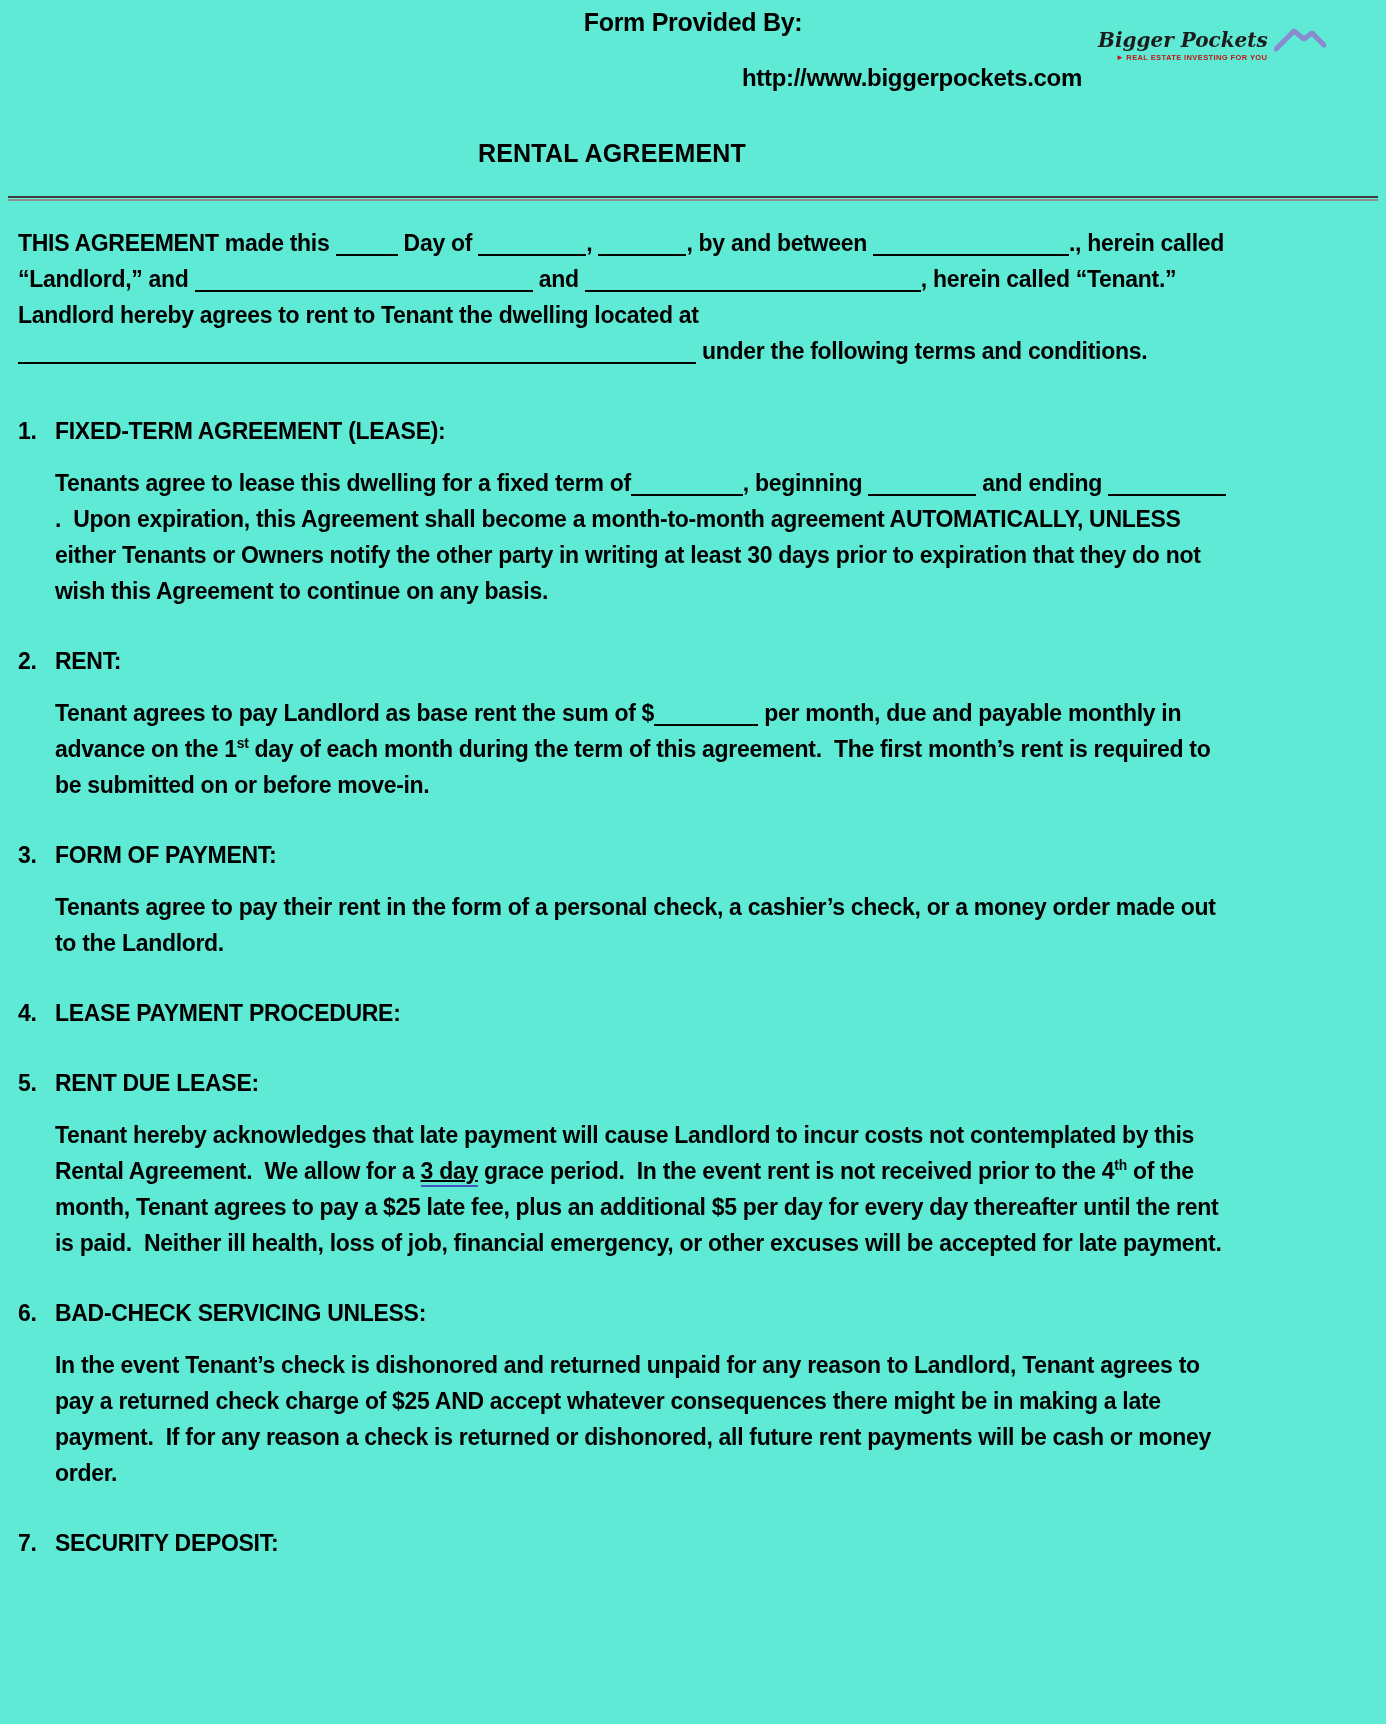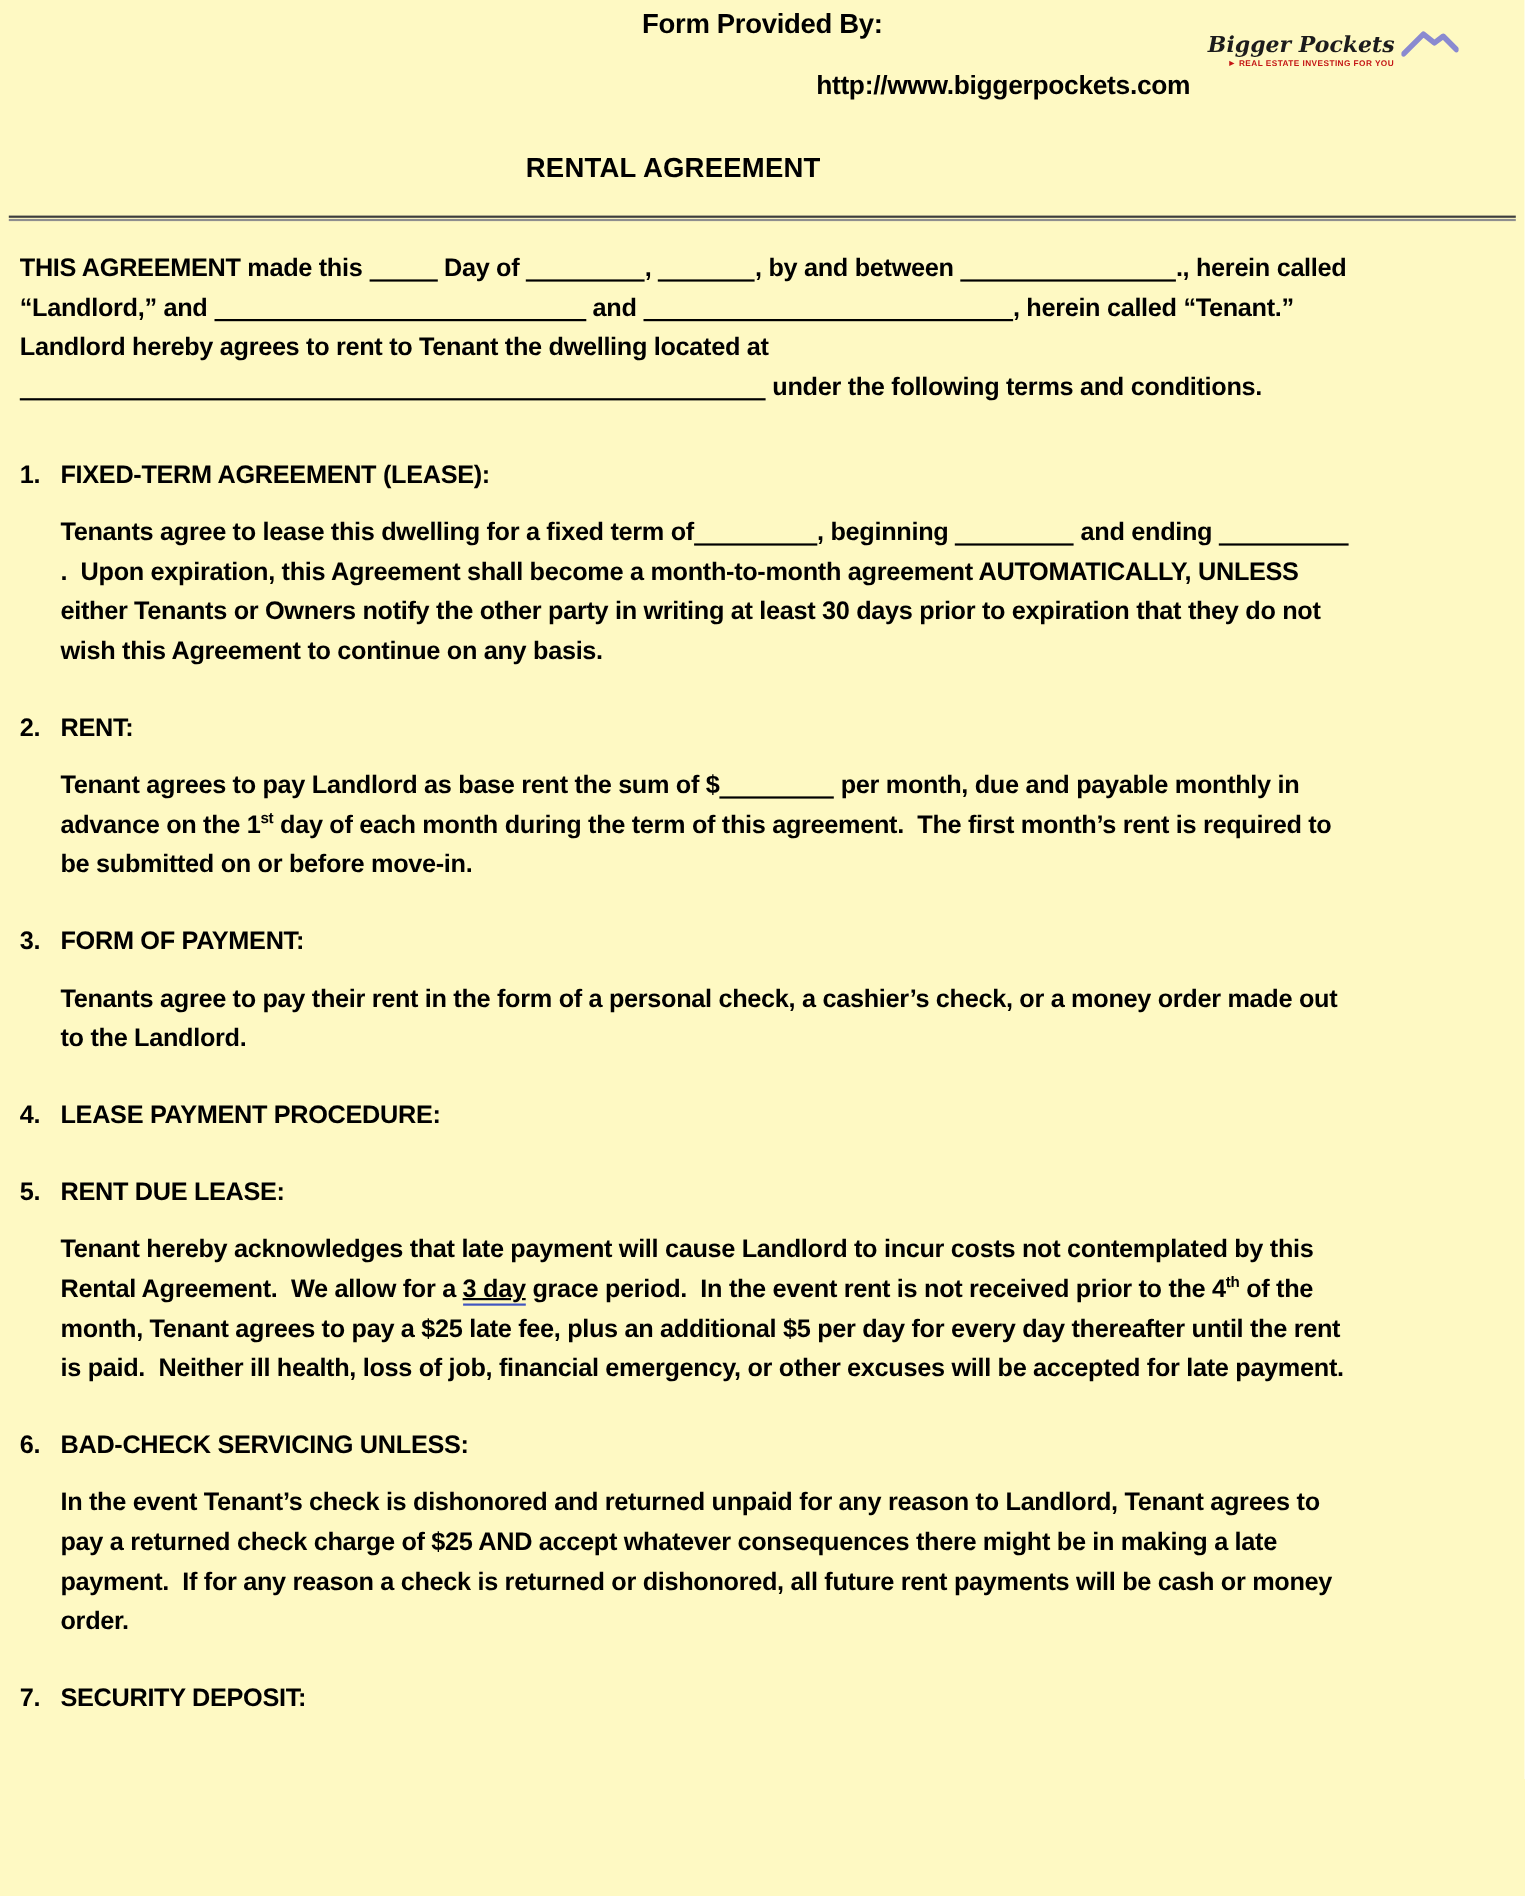--- a/index.html
+++ b/index.html
@@ -1,21 +1,21 @@
 <!DOCTYPE html>
 <html><head>
 <meta charset="utf-8">
 <style>
   html,body{margin:0;padding:0;background:#ffffff;}
   .page{
     position:relative;
     width:1386px;
     height:1724px;
     margin:0 auto;
-    background:#fef9c3;
+    background:#5eead4;
     color:#000;
     font-family:"Liberation Sans", sans-serif;
     font-weight:bold;
     font-size:23px;
     line-height:36px;
     letter-spacing:-0.3px;
     overflow:hidden;
   }
   .provided{
     padding-top:4px;

